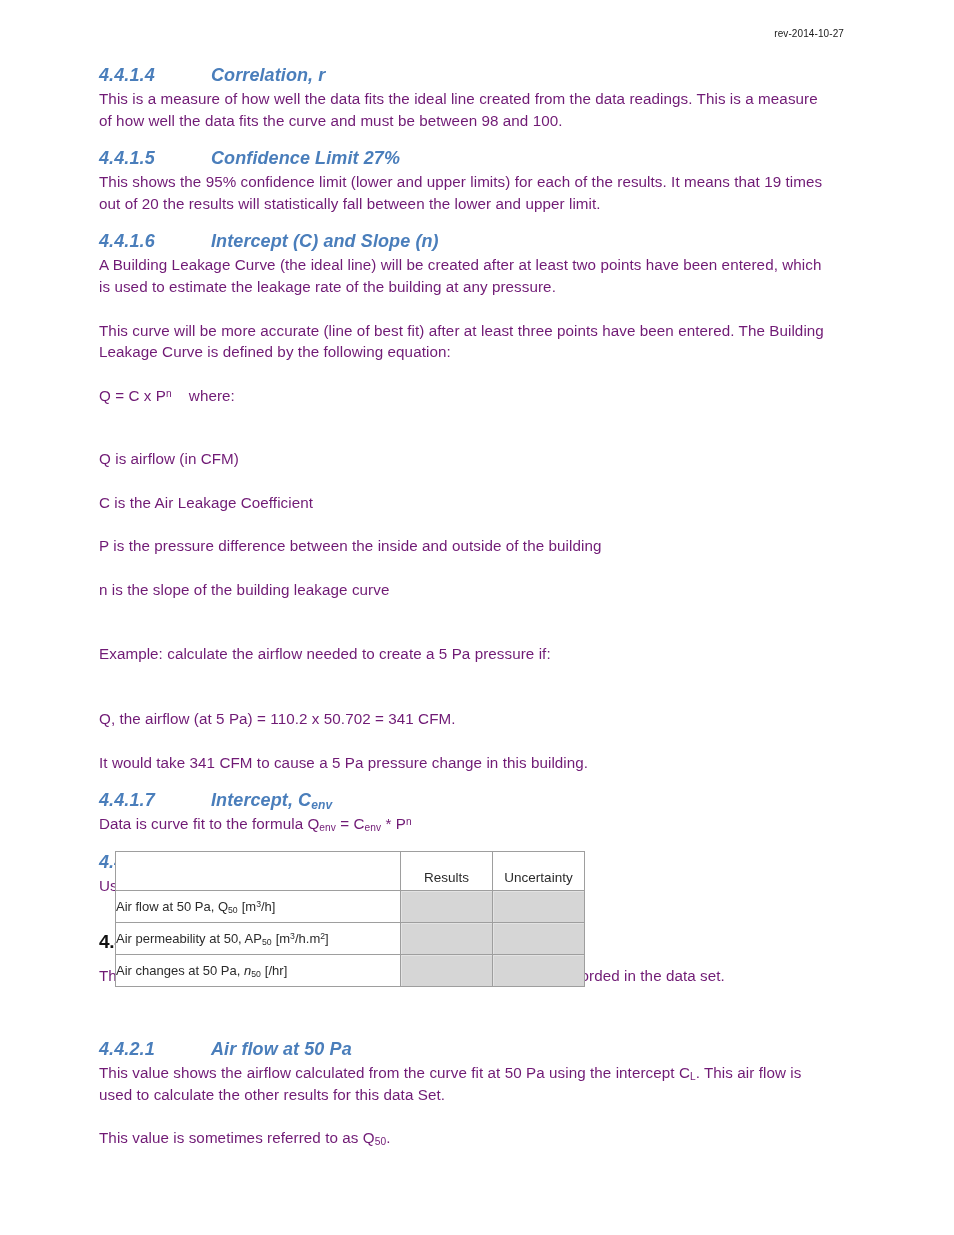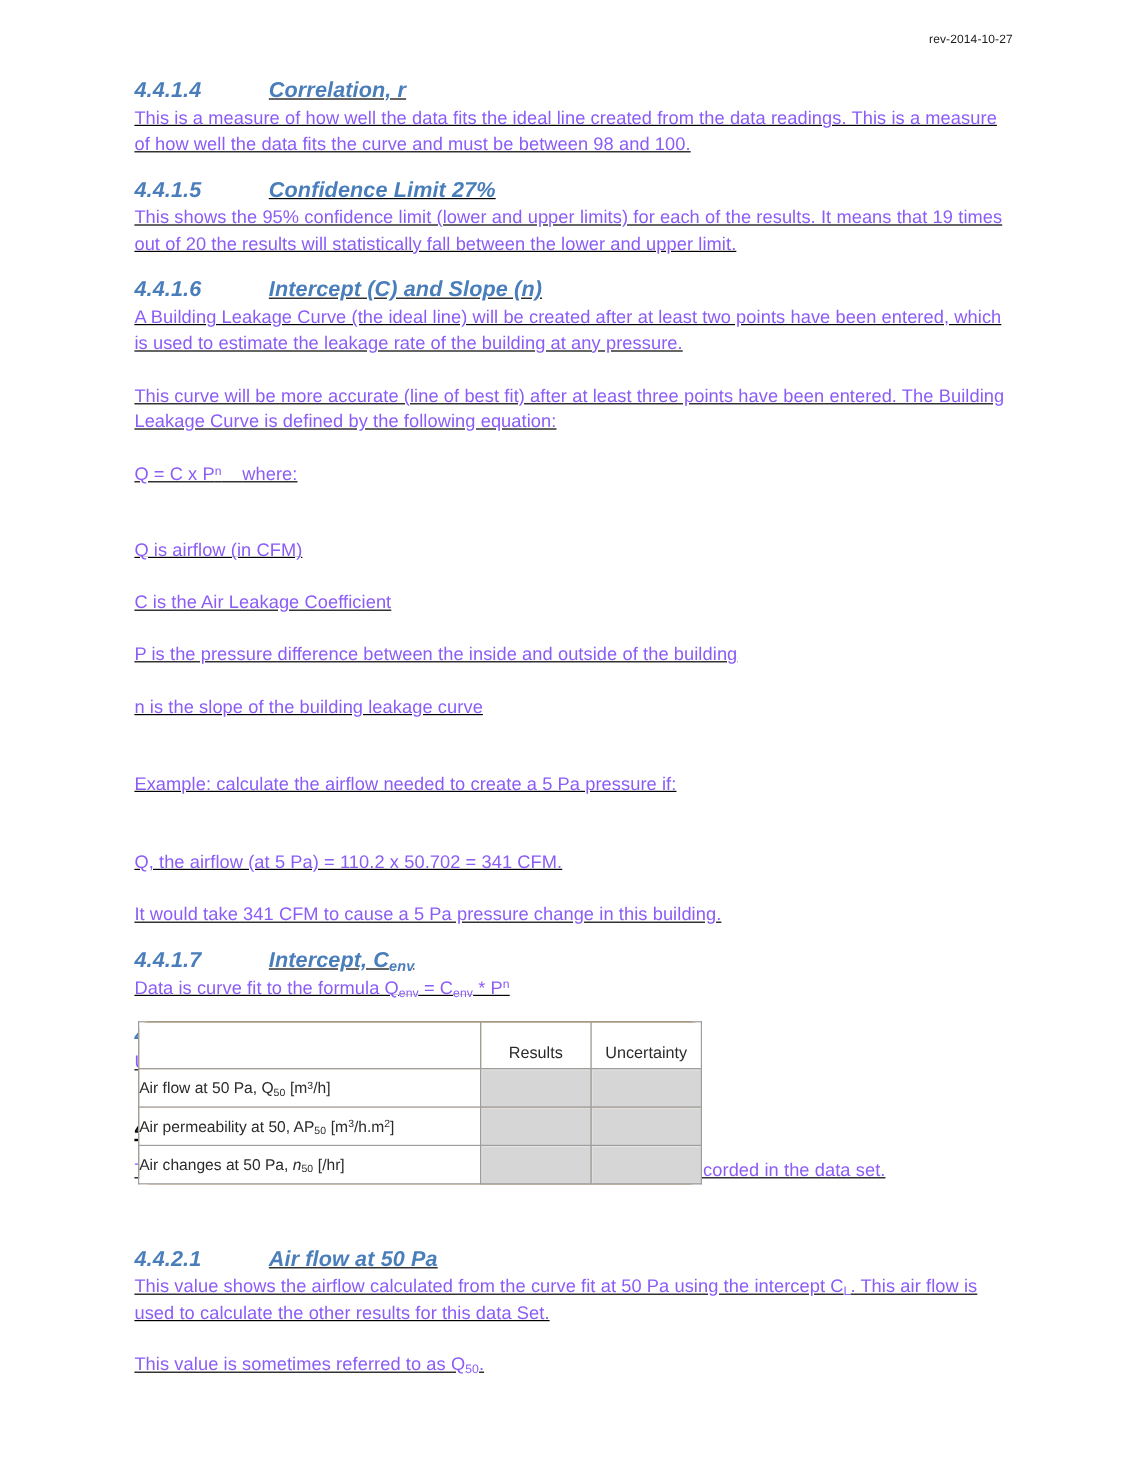--- a/index.html
+++ b/index.html
@@ -27,24 +27,23 @@
     position: absolute;
     top: 28px;
     right: 110px;
     font-size: 10px;
     color: #1a1a1a;
     letter-spacing: 0.1px;
   }
   
   .content {
     position: absolute;
-    left: 112px;
+    left: 99px;
     top: 64px;
     width: 730px;
-    text-decoration: underline;
   }
   h4.sub-heading {
     font-size: 18px;
     font-weight: bold;
     font-style: italic;
     color: #4a7ebb;
     margin: 0 0 1px 0;
     padding: 0;
     line-height: 1.28;
     letter-spacing: 0.1px;
@@ -66,21 +65,21 @@
   h3.main-heading .num {
     font-size: 19px;
     margin-right: 11px;
     letter-spacing: -0.2px;
   }
   p.body-text {
     font-size: 15.2px;
     line-height: 1.42;
     margin: 0;
     padding: 0;
-    color: #8b5cf6;
+    color: #701a75;
     letter-spacing: 0.005em;
   }
   .gap-sm { height: 11px; }
   .gap-md { height: 16px; }
   .gap-lg { height: 22px; }
   .gap-xl { height: 30px; }
   .gap-xxl { height: 42px; }
   sub {
     font-size: 0.67em;
     vertical-align: -0.24em;
@@ -96,22 +95,21 @@
   .table-wrap {
     position: absolute;
     left: 115px;
     top: 851px;
     width: 470px;
   }
   table.results-table {
     border-collapse: collapse;
     width: 470px;
     table-layout: fixed;
-    background: #a16207;
-    border-radius: 10px;
+    background: #eab308;
   }
   table.results-table td,
   table.results-table th {
     border: 1px solid #9e9e9e;
     padding: 0;
     margin: 0;
   }
   table.results-table th {
     font-weight: normal;
     font-size: 13.5px;

